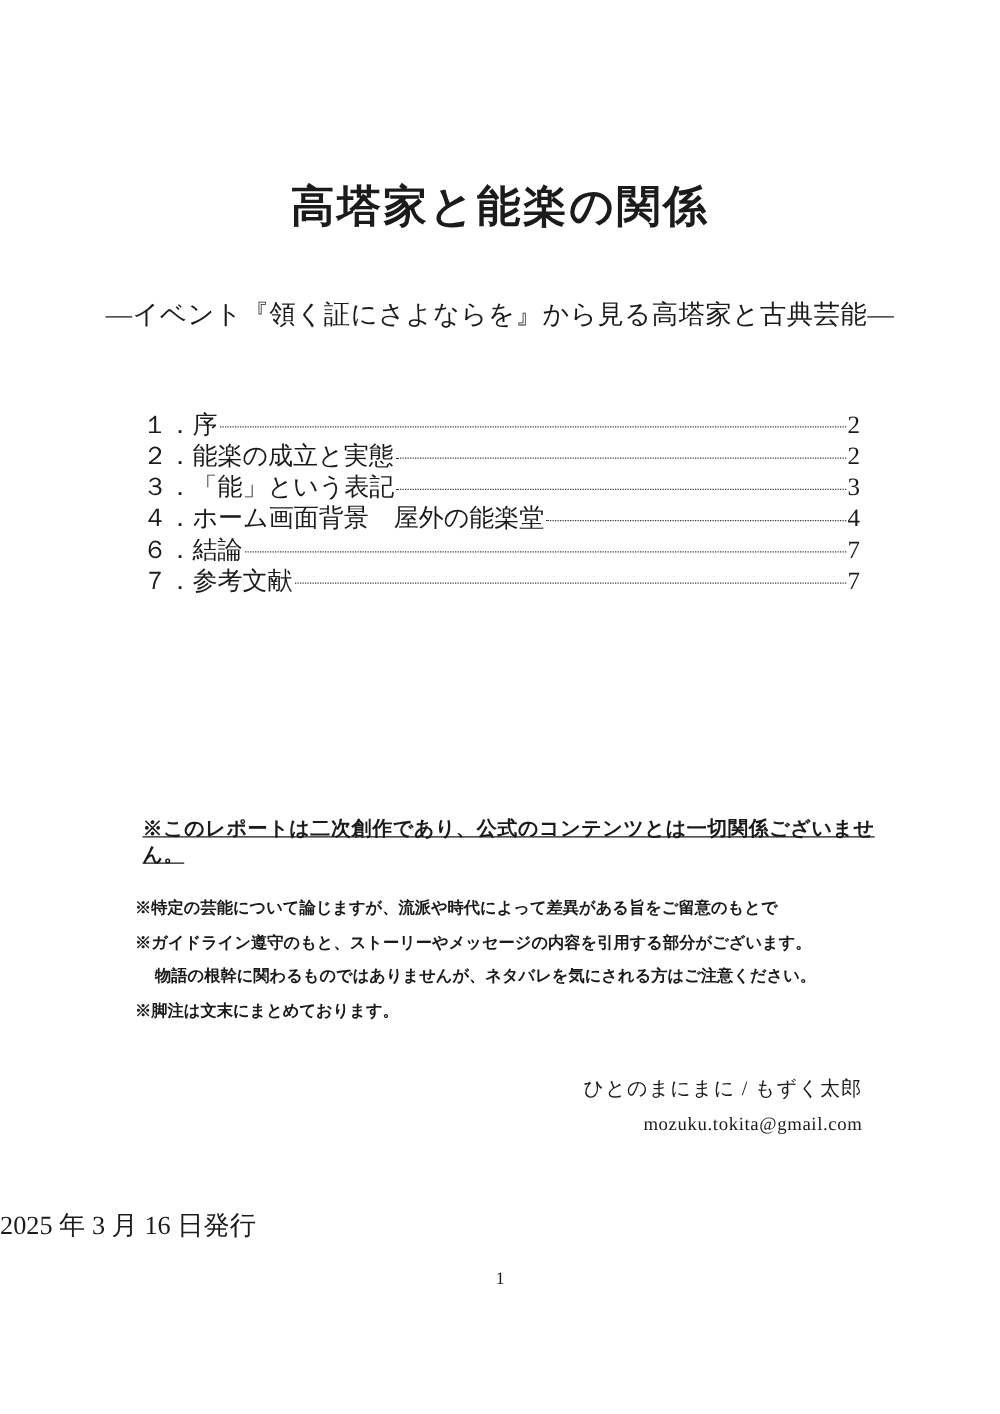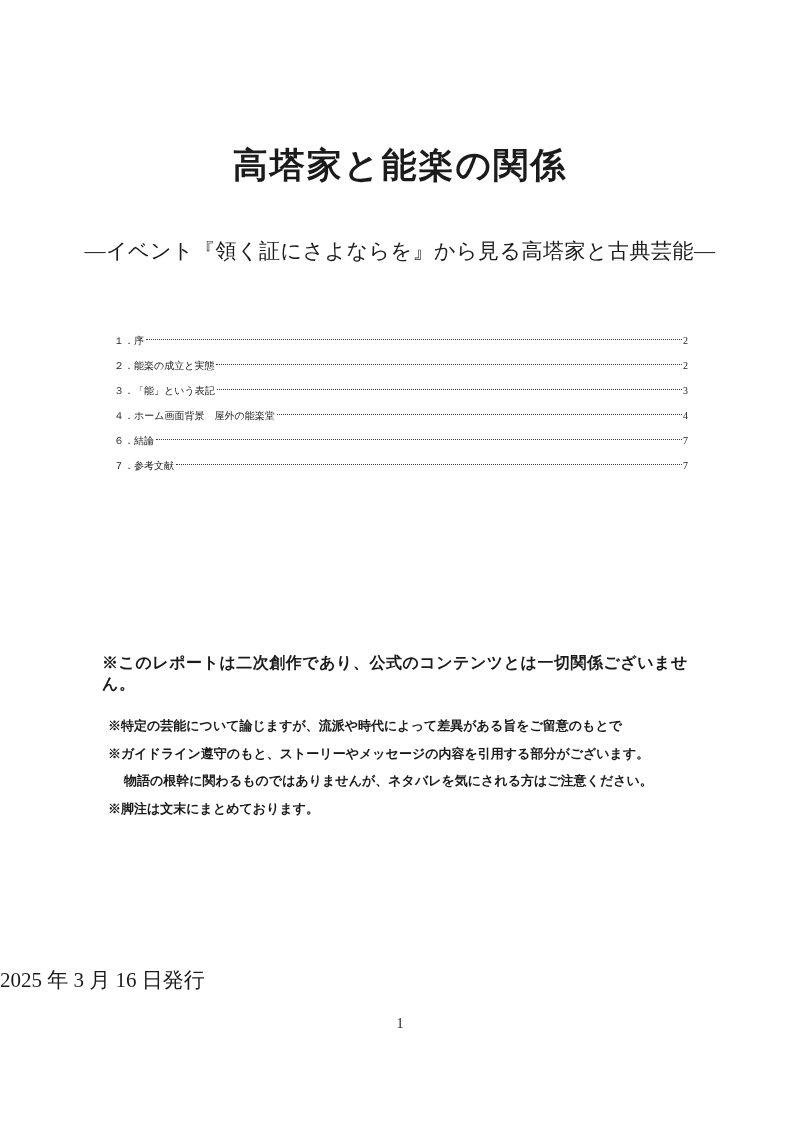--- a/index.html
+++ b/index.html
@@ -37,41 +37,42 @@
   }
   .toc {
     position: absolute;
     top: 328px;
     left: 114px;
     right: 112px;
   }
   .toc-row {
     display: flex;
     align-items: baseline;
-    font-size: 10px;
+    font-size: 20px;
     height: 25px;
     line-height: 25px;
   }
   .toc-label { white-space: nowrap; }
   .toc-leader {
     flex: 1 1 auto;
     border-bottom: 1.5px dotted #3a3a3a;
     margin: 0 1px 0 2px;
     transform: translateY(-4px);
     min-width: 20px;
   }
   .toc-page { white-space: nowrap; }
   .disclaimer {
     position: absolute;
     top: 653px;
-    left: 102px;
+    left: 114px;
     right: 100px;
     font-size: 16px;
     font-weight: 700;
     letter-spacing: 0.5px;
+    text-decoration: underline;
   }
   .notes {
     position: absolute;
     top: 712px;
     left: 108px;
     right: 95px;
     font-size: 13px;
     font-weight: bold;
   }
   .note-line {
@@ -156,18 +157,22 @@
 
   <div class="disclaimer">※このレポートは二次創作であり、公式のコンテンツとは一切関係ございません。</div>
 
   <div class="notes">
     <div class="note-line">※特定の芸能について論じますが、流派や時代によって差異がある旨をご留意のもとで</div>
     <div class="note-line">※ガイドライン遵守のもと、ストーリーやメッセージの内容を引用する部分がございます。</div>
     <div class="note-line indent">物語の根幹に関わるものではありませんが、ネタバレを気にされる方はご注意ください。</div>
     <div class="note-line">※脚注は文末にまとめております。</div>
   </div>
 
+  <div class="author-block">
+    <div class="author-name">ひとのまにまに / もずく太郎</div>
+    <div class="author-email">mozuku.tokita@gmail.com</div>
+  </div>
 
   <div class="publish-date">2025 年 3 月 16 日発行</div>
 
   <div class="page-number">1</div>
 
 </div>
 
 </body></html>

